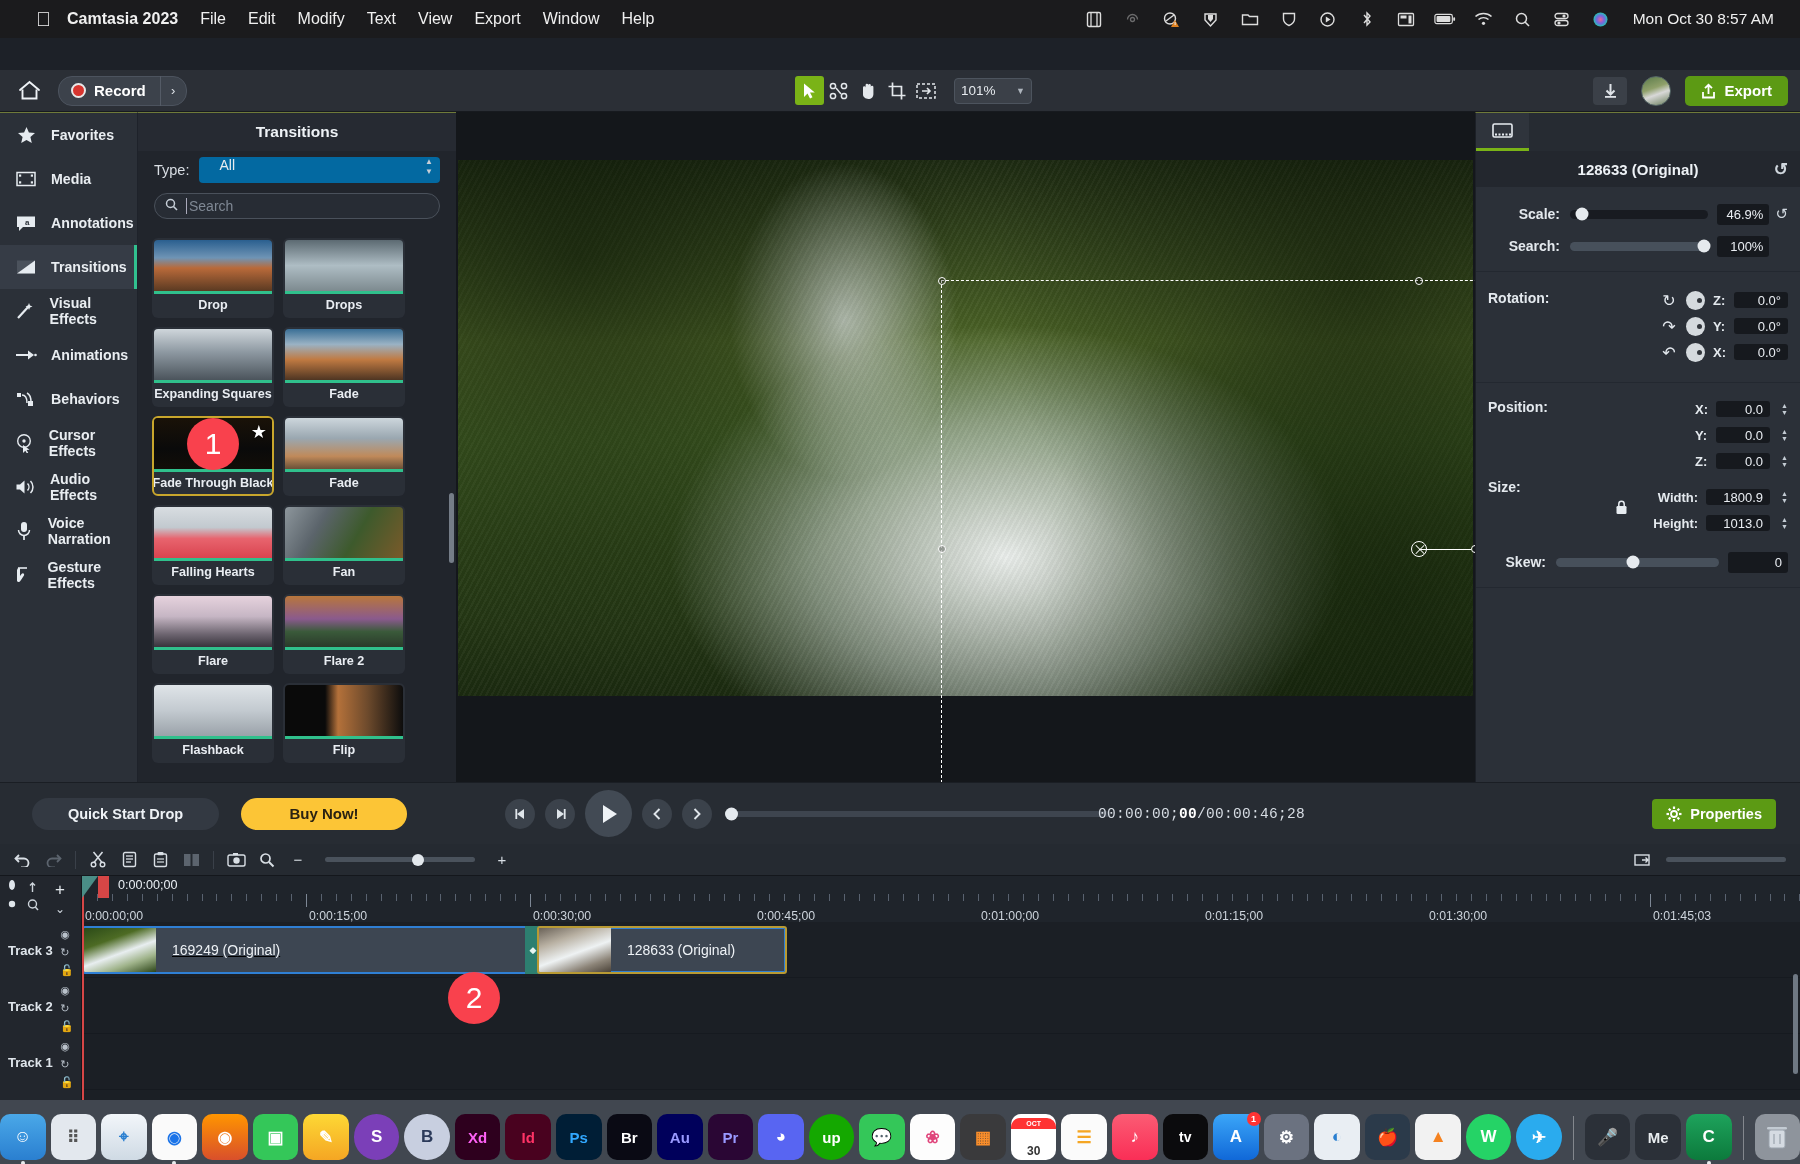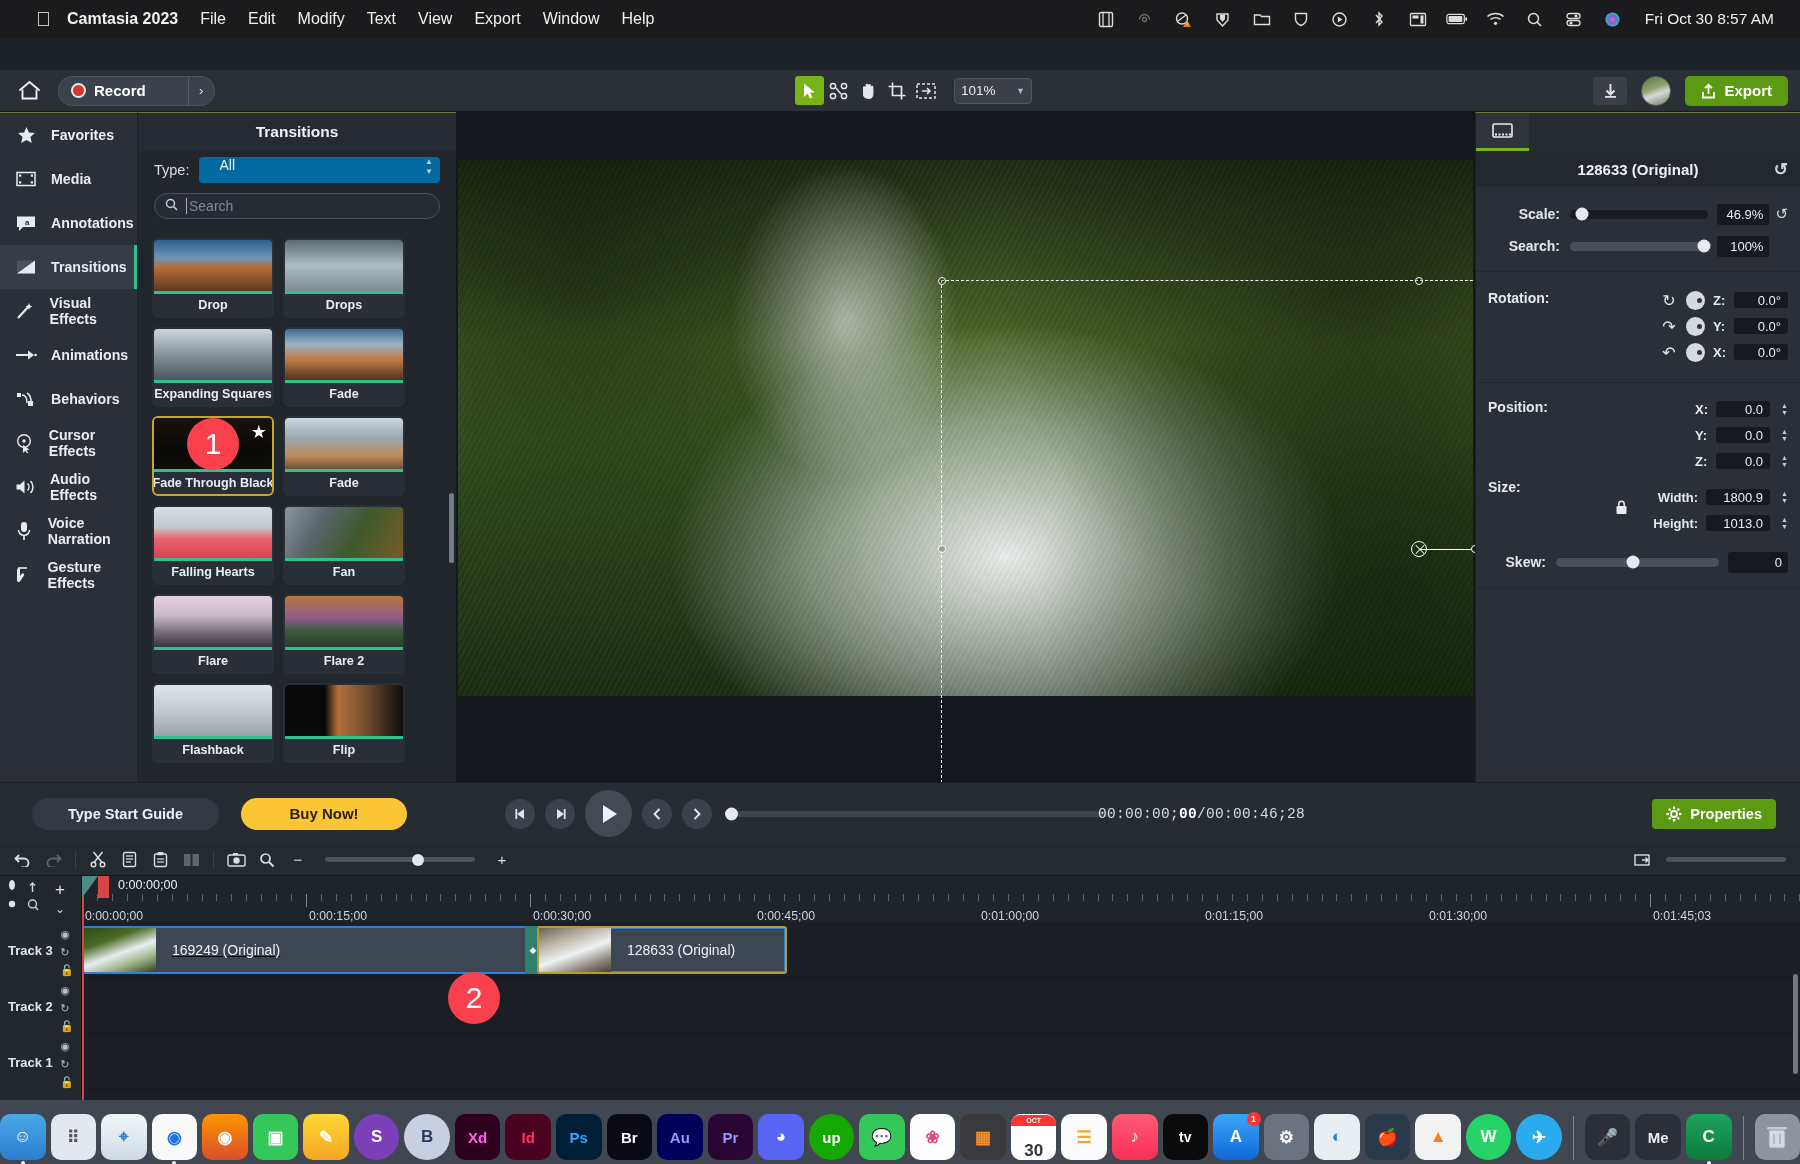--- a/index.html
+++ b/index.html
@@ -36,21 +36,21 @@
   .tl.r { background: #ff5f57; } .tl.y { background: #febc2e; } .tl.g { background: #28c840; }
   .titlebar .t { color: #dfe3e8; font-size: 15px; font-weight: bold; }
 
   
   .toolbar {
     position: absolute; top: 70px; left: 0; width: 1800px; height: 42px;
     background: #2b2f36; display: flex; align-items: center; padding: 0 12px;
     border-bottom: 1px solid #171a1f;
   }
   .home-btn { width: 34px; height: 30px; display: flex; align-items: center; justify-content: center; color: #e8ecef; margin-right: 12px;}
-  .record-group { display: flex; align-items: center; background: #3c424b; border-radius: 14px; height: 30px; border: 1px solid #4c535e; gap: 28px;}
+  .record-group { display: flex; align-items: center; background: #3c424b; border-radius: 14px; height: 30px; border: 1px solid #4c535e;}
   .record-btn { display: flex; align-items: center; gap: 8px; padding: 0 14px 0 12px; height: 30px; color: #fff; font-size: 15px; font-weight: bold;}
   .rec-dot { width: 15px; height: 15px; border-radius: 50%; background: #d7352f; border: 2px solid #e8e8e8;}
   .record-arrow { width: 26px; height: 30px; display: flex; align-items: center; justify-content: center; color: #dfe3e8; border-left: 1px solid #545b66; font-size: 13px;}
 
   .tool-center { position: absolute; left: 795px; top: 6px; display: flex; align-items: center; gap: 0px; }
   .tbtn { width: 29px; height: 29px; display: flex; align-items: center; justify-content: center; color: #e4e8ec; border-radius: 3px; }
   .tbtn.active { background: #7ab317; color: #fff; }
   .zoomsel {
     margin-left: 14px; width: 78px; height: 26px; background: #3b4048; border: 1px solid #4d545e;
     border-radius: 4px; color: #e6eaee; font-size: 13.5px; display: flex; align-items: center;
@@ -362,21 +362,21 @@
             <defs>
               <radialGradient id="sg">
                 <stop offset="0%" stop-color="#ff6aa0"></stop>
                 <stop offset="55%" stop-color="#7a6ef0"></stop>
                 <stop offset="100%" stop-color="#2ad0c0"></stop>
               </radialGradient>
             </defs>
             <circle cx="8.5" cy="8.5" r="7" fill="url(#sg)"></circle>
           </svg>
         </div>
-      <div class="clock">Fri Oct 30  8:57 AM</div>
+      <div class="clock">Mon Oct 30  8:57 AM</div>
     </div>
   </div>
 
 
   <div class="toolbar">
     <div class="home-btn">
       <svg width="23" height="21" viewBox="0 0 23 21">
           <path d="M2 10 L11.5 2 L21 10" fill="none" stroke="#eef2f6" stroke-width="1.9" stroke-linecap="round"></path>
           <path d="M4.5 9.5 L4.5 18.5 L18.5 18.5 L18.5 9.5" fill="none" stroke="#eef2f6" stroke-width="1.9"></path>
         </svg>
@@ -758,21 +758,21 @@
         <span class="rp-lbl" style="width:68px">Skew:</span>
         <div class="slider lite">
           <span class="knob" style="left:47%"></span>
         </div>
         <div class="numbox" style="width:60px">0</div>
       </div>
     </div>
   </div>
 
   <div class="playbar">
-    <div class="qsg">Type Start Guide</div>
+    <div class="qsg">Quick Start Drop</div>
     <div class="buynow">Buy Now!</div>
     <div class="pcontrols">
       <div class="pbtn">
           <svg width="15" height="14" viewBox="0 0 15 14">
             <path d="M11 2 L4 7 L11 12 Z" fill="#dfe5ea"></path>
             <rect x="2.4" y="2" width="1.8" height="10" fill="#dfe5ea"></rect>
           </svg>
         </div>
       <div class="pbtn">
           <svg width="15" height="14" viewBox="0 0 15 14">
@@ -1114,21 +1114,21 @@
     <div class="dapp" style="background:#0a0a14;color:#fff;font-size:15px">Br</div>
     <div class="dapp" style="background:#00005b;color:#9999ff;font-size:15px">Au</div>
     <div class="dapp" style="background:#2a0634;color:#9999ff;font-size:15px">Pr</div>
     <div class="dapp" style="background:#5865f2;color:#fff">◕</div>
     <div class="dapp" style="background:#14a800;border-radius:50%;color:#fff;font-size:15px">up</div>
     <div class="dapp" style="background:#34c759;color:#fff">💬</div>
     <div class="dapp" style="background:#fdfdfd;color:#e0457b">❀</div>
     <div class="dapp" style="background:#3a3a3c;color:#fa8e2b">▦</div>
     <div class="dapp" style="background:#fff;color:#333;font-size:13px;flex-direction:column;line-height:1">
       <span style="background:#f33;color:#fff;width:100%;font-size:7px;text-align:center;border-radius:9px 9px 0 0;padding:2px 0">OCT</span>
-      <span style="font-size:17px;padding-top:16px">30</span>
+      <span style="font-size:12px;padding-top:16px">30</span>
     </div>
     <div class="dapp" style="background:#fbfbfb;color:#f5a623">☰</div>
     <div class="dapp" style="background:linear-gradient(180deg,#fb5c74,#fa2e56);color:#fff">♪</div>
     <div class="dapp" style="background:#0b0b0d;color:#fff;font-size:14px">tv</div>
     <div class="dapp" style="background:linear-gradient(180deg,#3ba6f8,#1068d8);color:#fff;position:relative">A
       <span style="position:absolute;top:-2px;right:-2px;background:#f33;color:#fff;border-radius:50%;width:14px;height:14px;font-size:9px;display:flex;align-items:center;justify-content:center">1</span>
     </div>
     <div class="dapp" style="background:#6b7280;color:#fff">⚙</div>
     <div class="dapp" style="background:#e9eef3;color:#2a7fd0">◐</div>
     <div class="dapp" style="background:#2b3a4a;color:#fff">🍎</div>

